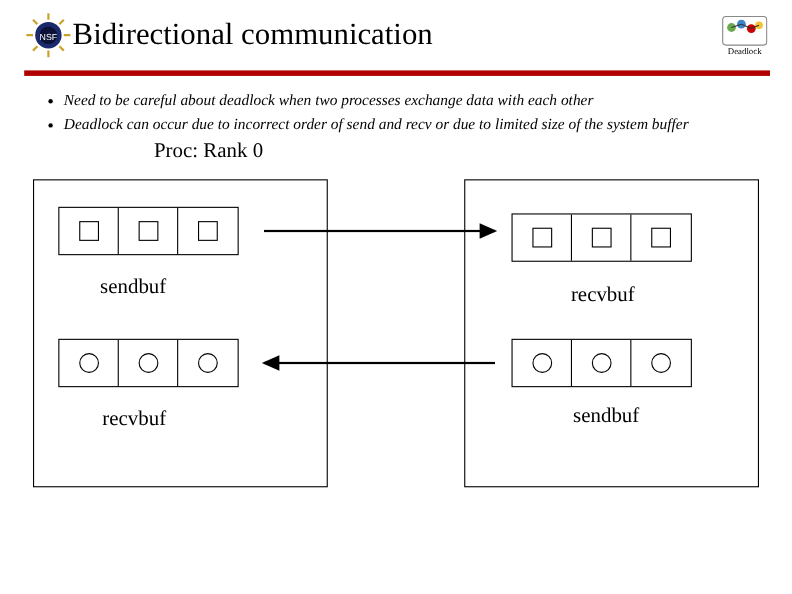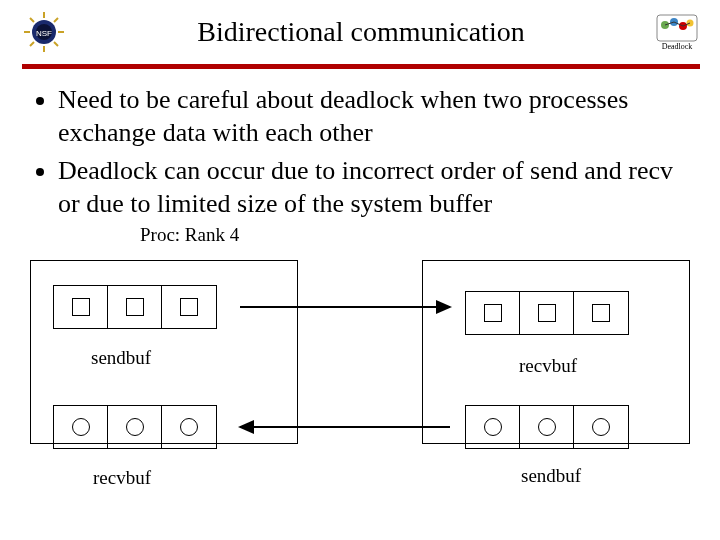--- a/index.html
+++ b/index.html
@@ -8,54 +8,54 @@
     font-family: "Times New Roman", Times, serif;
     background: #fff; color: #000;
     position: relative;
   }
   
   .header {
     display: flex; align-items: center; justify-content: space-between;
     padding: 10px 22px 4px 22px;
   }
   .title {
-    flex: 1; text-align: center;
+    flex: 1; text-align: left;
     font-size: 28px; font-weight: 400;
   }
   .logo-left, .logo-right { display: flex; align-items: center; text-align: center; }
   .logo-right { flex-direction: column; font-size: 8px; }
   .logo-right svg { display: block; }
   .rule {
     height: 5px; background: #b00000;
     margin: 6px 20px 14px 22px;
   }
   
   .bullets {
     padding: 0 30px 0 36px;
-    font-size: 26px; line-height: 1.28;
+    font-size: 14px; line-height: 1.28; font-style: italic;
   }
   .bullets li { list-style: disc; margin-left: 22px; margin-bottom: 4px; }
   
   .proc-labels {
     display: flex;
     padding: 0 30px;
     font-size: 19px;
   }
   .proc-labels .pl0 { margin-left: 110px; }
   .proc-labels .pl1 { margin-left: auto; margin-right: 88px; }
   
   .diagram {
     position: relative;
     margin: 8px 30px 0 30px;
     height: 256px;
   }
   .procbox {
     position: absolute;
     border: 1.5px solid #000;
-    width: 268px; height: 184px;
+    width: 268px; height: 280px;
     top: 6px;
   }
   .procbox.left  { left: 0; }
   .procbox.right { right: 0; }
   .bufrow {
     position: absolute;
     display: flex; gap: 0;
     border: 1.5px solid #000;
     height: 44px;
   }
@@ -124,21 +124,21 @@
   </span>
 </div>
 <div class="rule"></div>
 
 <ul class="bullets">
   <li>Need to be careful about deadlock when two processes exchange data with each other</li>
   <li>Deadlock can occur due to incorrect order of send and recv or due to limited size of the system buffer</li>
 </ul>
 
 <div class="proc-labels">
-  <span class="pl0">Proc: Rank 4</span>
+  <span class="pl0">Proc: Rank 0</span>
 </div>
 
 <div class="diagram">
 
   <div class="procbox left">
     <div class="bufrow" style="top:24px; left:22px; width:164px;">
       <div class="cell">
           <span class="sq"></span>
         </div>
       <div class="cell">

